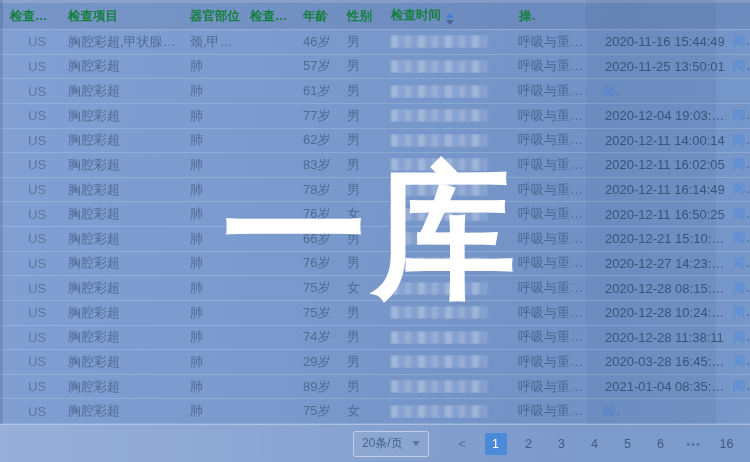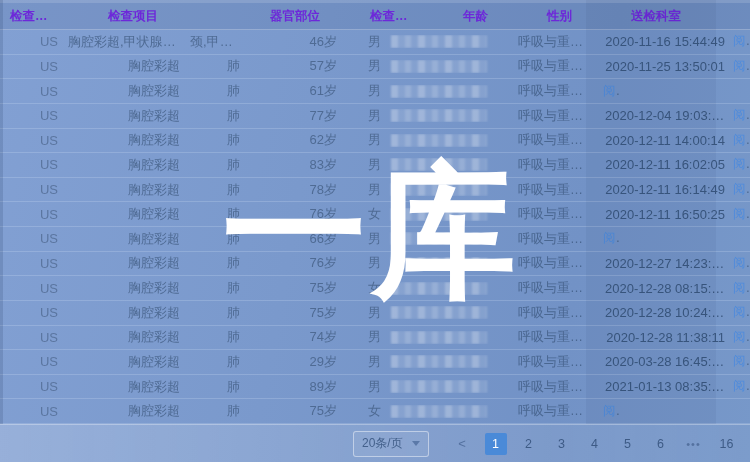--- a/index.html
+++ b/index.html
@@ -13,41 +13,40 @@
   .left-edge {
     position: absolute; left: 0; top: 0; width: 3px; height: 424px;
     background: rgba(40,60,100,0.18); z-index: 3;
   }
   
   .thead {
     display: flex; height: 30px; align-items: center;
     background: rgba(40,60,110,0.10);
     border-top: 3px solid rgba(255,255,255,0.14);
     border-bottom: 1px solid rgba(255,255,255,0.25);
-    font-size: 12.5px; font-weight: bold; color: #6d28d9;
-    position: relative; z-index: 2; gap: 40px;
+    font-size: 12.5px; font-weight: bold; color: #15803d;
+    position: relative; z-index: 2;
   }
   .cell { padding-left: 10px; white-space: nowrap; overflow: hidden; text-overflow: ellipsis; flex: none; }
   .c0 { width: 58px; }
   .c1 { width: 122px; }
   .c2 { width: 60px; }
   .c3 { width: 53px; }
   .c4 { width: 44px; }
   .c5 { width: 44px; }
   .c6 { width: 127px; }
   .c7 { width: 87px; }
   .c8 { width: 130px; }
   .c9 { width: 25px; padding-left: 8px; }
   
   .tbody { position: relative; z-index: 1; }
   .trow {
     display: flex; height: 24.625px; align-items: center;
     border-bottom: 1px solid rgba(220,232,250,0.22);
     font-size: 13px;
-    text-align: right;
   }
   .trow .c0 { padding-left: 28px; color: #5b76a0; }
   .trow .c1, .trow .c2, .trow .c4, .trow .c5 { color: #4f6b94; }
   .trow .c7 { color: #4a6791; }
   .trow .c8 { color: #3a577f; }
   .sorted-col-shade {
     position: absolute; left: 586px; top: 0; width: 130px; height: 424px;
     background: rgba(20,40,80,0.055); z-index: 2; pointer-events: none;
   }
   .redaction {
@@ -100,21 +99,20 @@
 
 <div class="left-edge"></div>
 
 <div class="thead">
   <div class="cell c0">检查类型</div>
   <div class="cell c1">检查项目</div>
   <div class="cell c2">器官部位</div>
   <div class="cell c3">检查方法</div>
   <div class="cell c4">年龄</div>
   <div class="cell c5">性别</div>
-  <div class="cell c7">送检科室</div>
   <div class="cell c8">
     <span>检查时间</span><span class="sorter">
         <span class="caret caret-up"></span>
         <span class="caret caret-down"></span>
       </span>
   </div>
   <div class="cell c9">操作</div>
 </div>
 
 <div class="tbody">
@@ -233,20 +231,21 @@
     <div class="cell c0">US</div>
     <div class="cell c1">胸腔彩超</div>
     <div class="cell c2">肺</div>
     <div class="cell c3"></div>
     <div class="cell c4">66岁</div>
     <div class="cell c5">男</div>
     <div class="cell c6">
         <div class="redaction"></div>
       </div>
     <div class="cell c7">呼吸与重症医...</div>
+    <div class="cell c8">2020-12-21 15:10:33</div>
     <div class="cell c9"><span class="action-link">阅片</span></div>
   </div>
     <div class="trow">
     <div class="cell c0">US</div>
     <div class="cell c1">胸腔彩超</div>
     <div class="cell c2">肺</div>
     <div class="cell c3"></div>
     <div class="cell c4">76岁</div>
     <div class="cell c5">男</div>
     <div class="cell c6">
@@ -316,21 +315,21 @@
     <div class="cell c0">US</div>
     <div class="cell c1">胸腔彩超</div>
     <div class="cell c2">肺</div>
     <div class="cell c3"></div>
     <div class="cell c4">89岁</div>
     <div class="cell c5">男</div>
     <div class="cell c6">
         <div class="redaction"></div>
       </div>
     <div class="cell c7">呼吸与重症医...</div>
-    <div class="cell c8">2021-01-13 08:35:05</div>
+    <div class="cell c8">2021-01-04 08:35:05</div>
     <div class="cell c9"><span class="action-link">阅片</span></div>
   </div>
     <div class="trow">
     <div class="cell c0">US</div>
     <div class="cell c1">胸腔彩超</div>
     <div class="cell c2">肺</div>
     <div class="cell c3"></div>
     <div class="cell c4">75岁</div>
     <div class="cell c5">女</div>
     <div class="cell c6">

